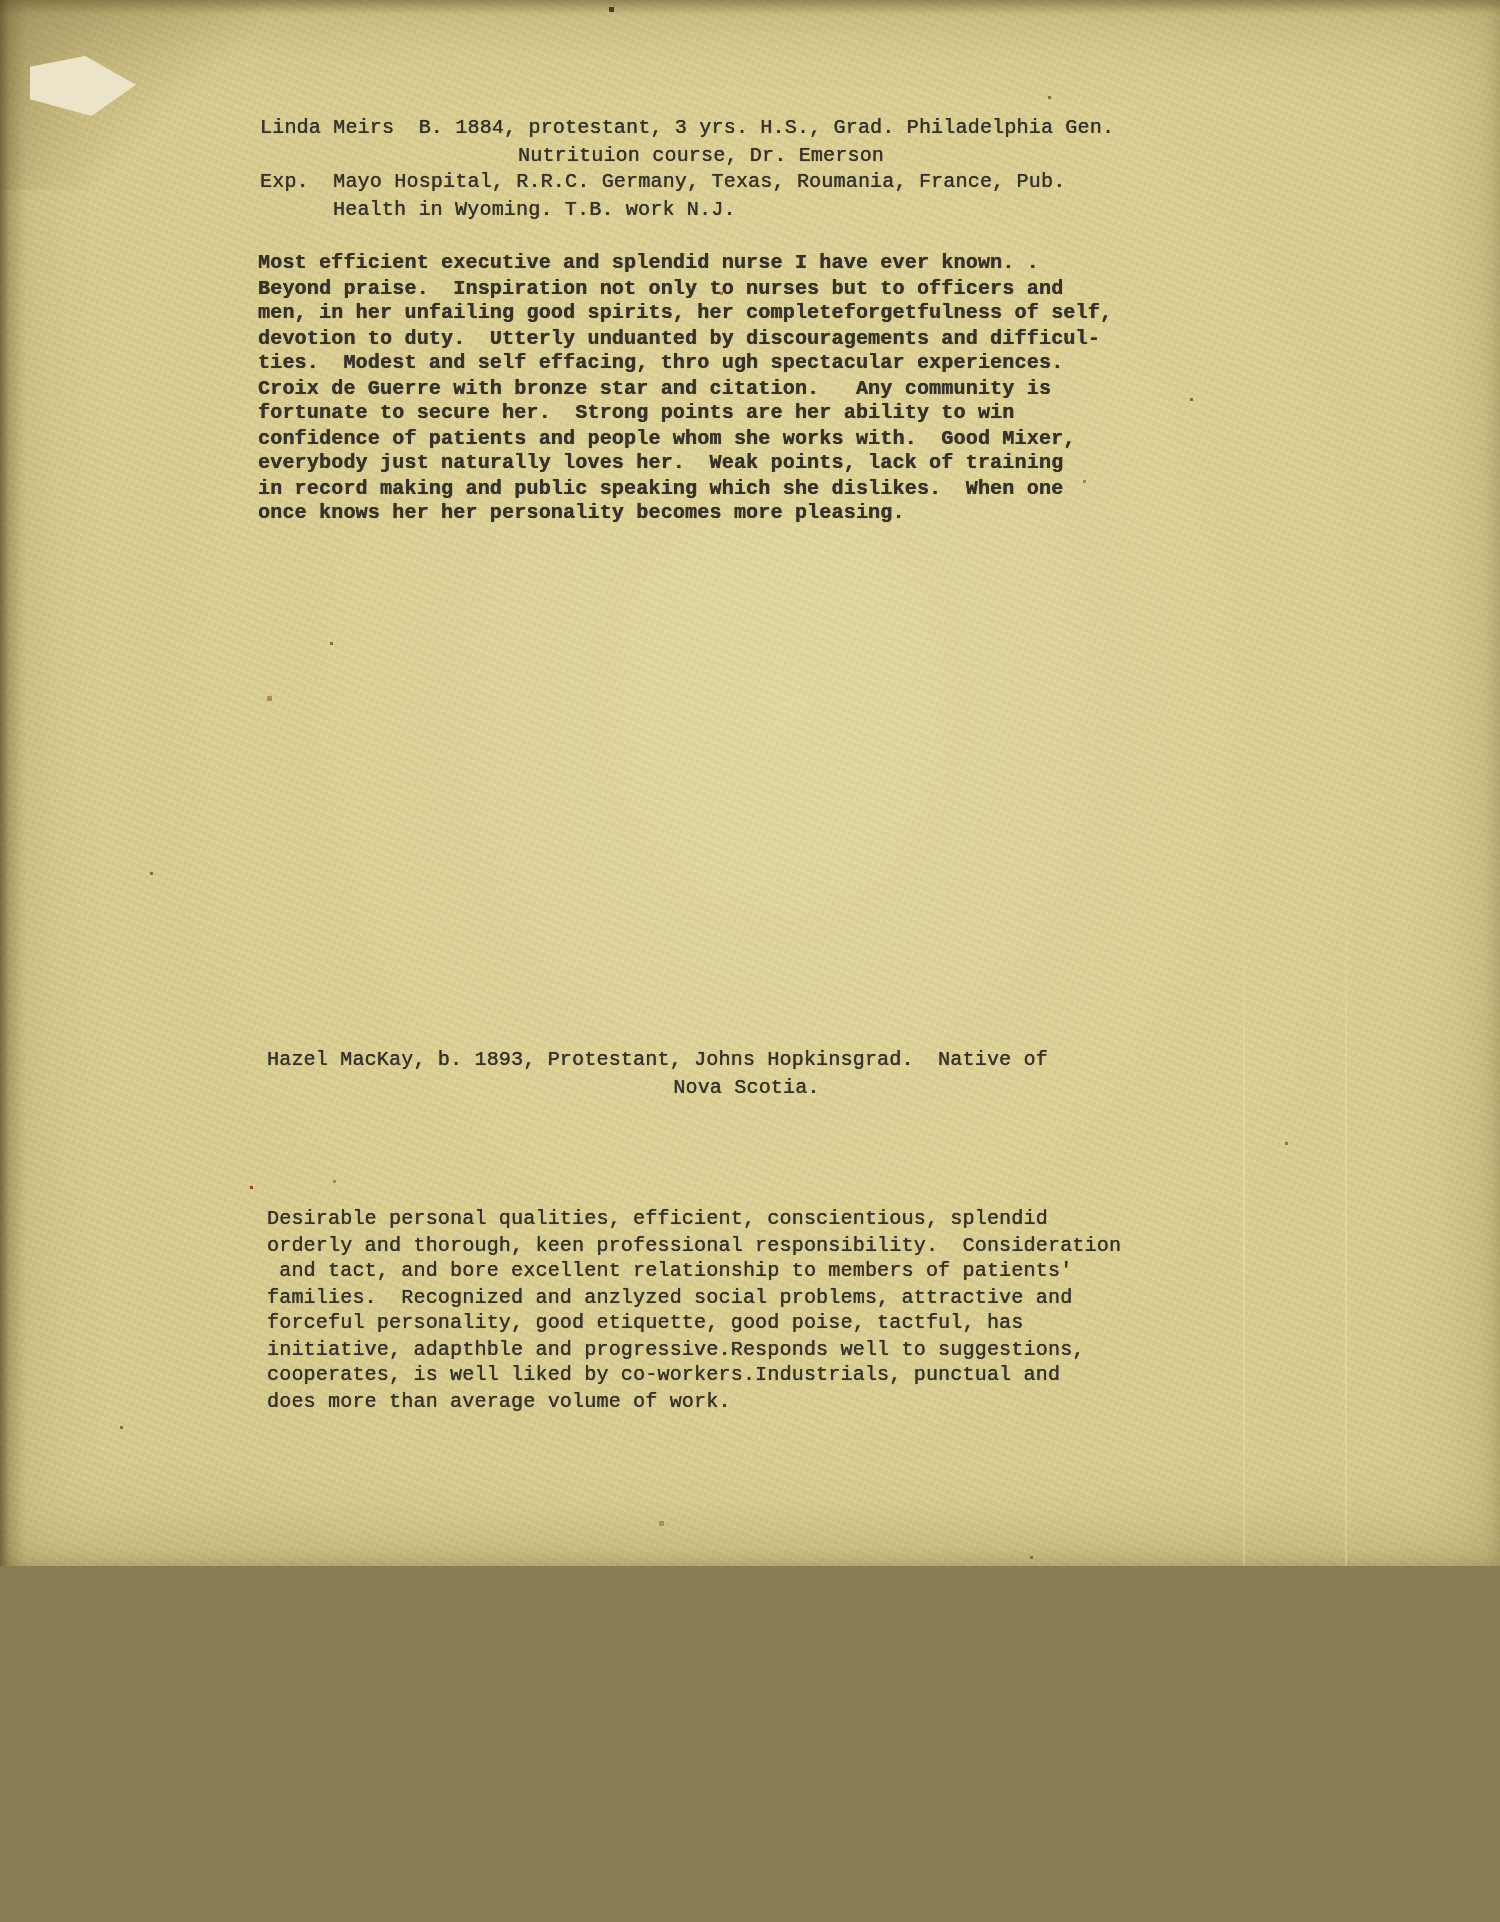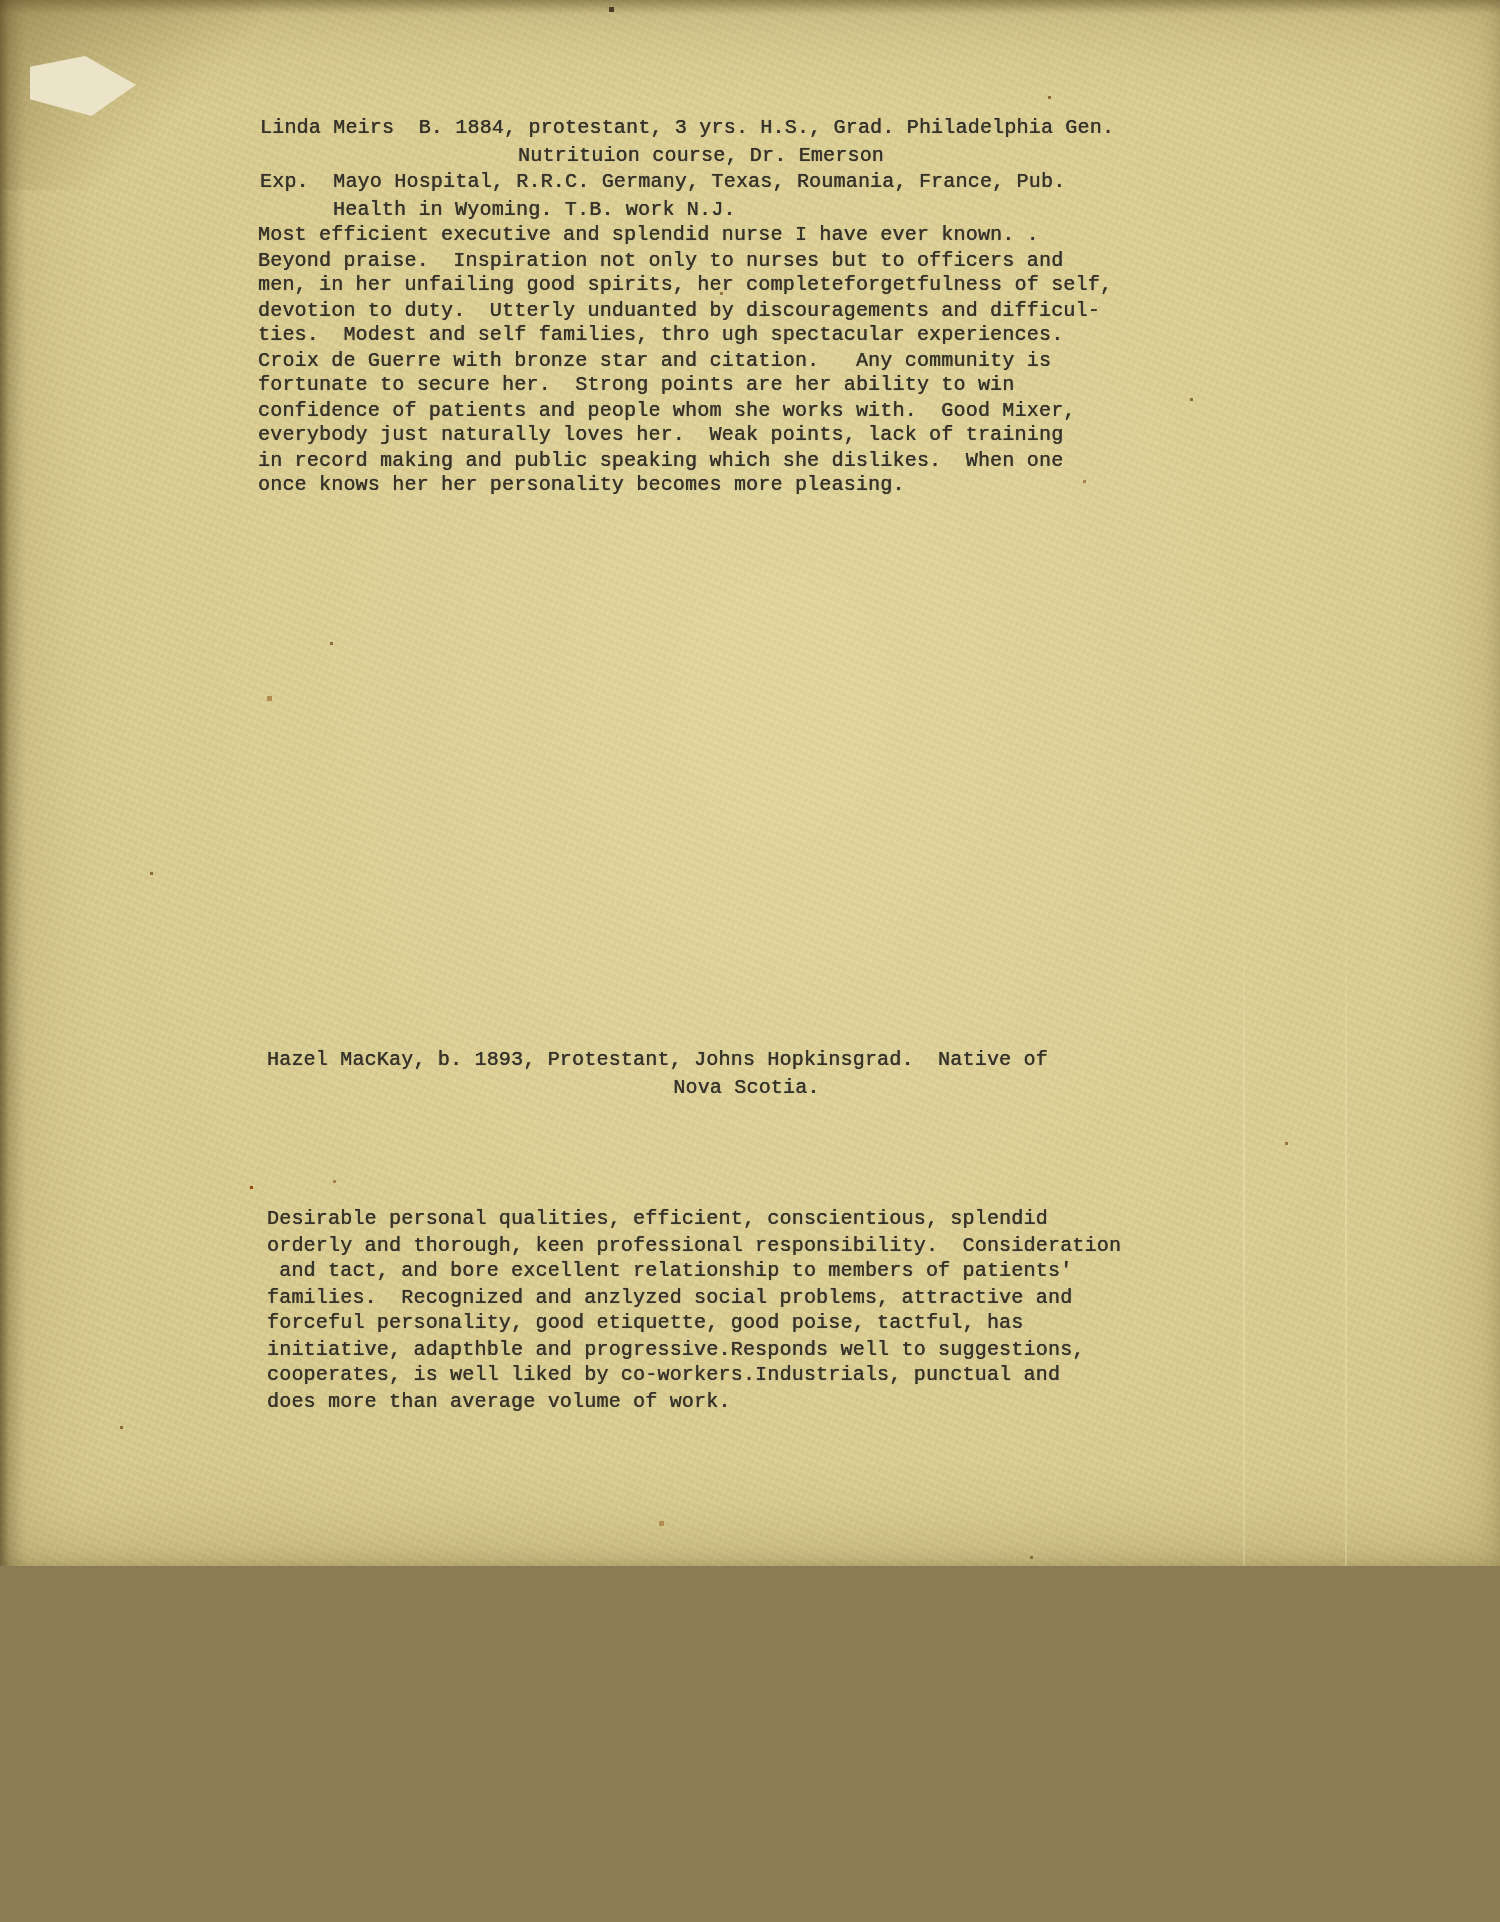--- a/index.html
+++ b/index.html
@@ -102,26 +102,26 @@
   <div class="fold-line fold-b"></div>
   <div class="specks"></div>
 
   <div class="block lh27" style="left:260px;top:114px;">
     <div class="tl">Linda Meirs  B. 1884, protestant, 3 yrs. H.S., Grad. Philadelphia Gen.</div>
     <div class="tl ind-258">Nutrituion course, Dr. Emerson</div>
     <div class="tl">Exp.  Mayo Hospital, R.R.C. Germany, Texas, Roumania, France, Pub.</div>
     <div class="tl ind-73">Health in Wyoming. T.B. work N.J.</div>
   </div>
 
-  <div class="block lh25" style="left:258px;top:222px;">
+  <div class="block lh25" style="left:258px;top:250px;font-weight:bold;">
     <div class="tl">Most efficient executive and splendid nurse I have ever known. .</div>
     <div class="tl">Beyond praise.  Inspiration not only to nurses but to officers and</div>
     <div class="tl">men, in her unfailing good spirits, her completeforgetfulness of self,</div>
     <div class="tl">devotion to duty.  Utterly unduanted by discouragements and difficul-</div>
-    <div class="tl">ties.  Modest and self families, thro ugh spectacular experiences.</div>
+    <div class="tl">ties.  Modest and self effacing, thro ugh spectacular experiences.</div>
     <div class="tl">Croix de Guerre with bronze star and citation.   Any community is</div>
     <div class="tl">fortunate to secure her.  Strong points are her ability to win</div>
     <div class="tl">confidence of patients and people whom she works with.  Good Mixer,</div>
     <div class="tl">everybody just naturally loves her.  Weak points, lack of training</div>
     <div class="tl">in record making and public speaking which she dislikes.  When one</div>
     <div class="tl">once knows her her personality becomes more pleasing.</div>
   </div>
 
   <div class="block lh27" style="left:267px;top:1046px;">
     <div class="tl">Hazel MacKay, b. 1893, Protestant, Johns Hopkinsgrad.  Native of</div>

